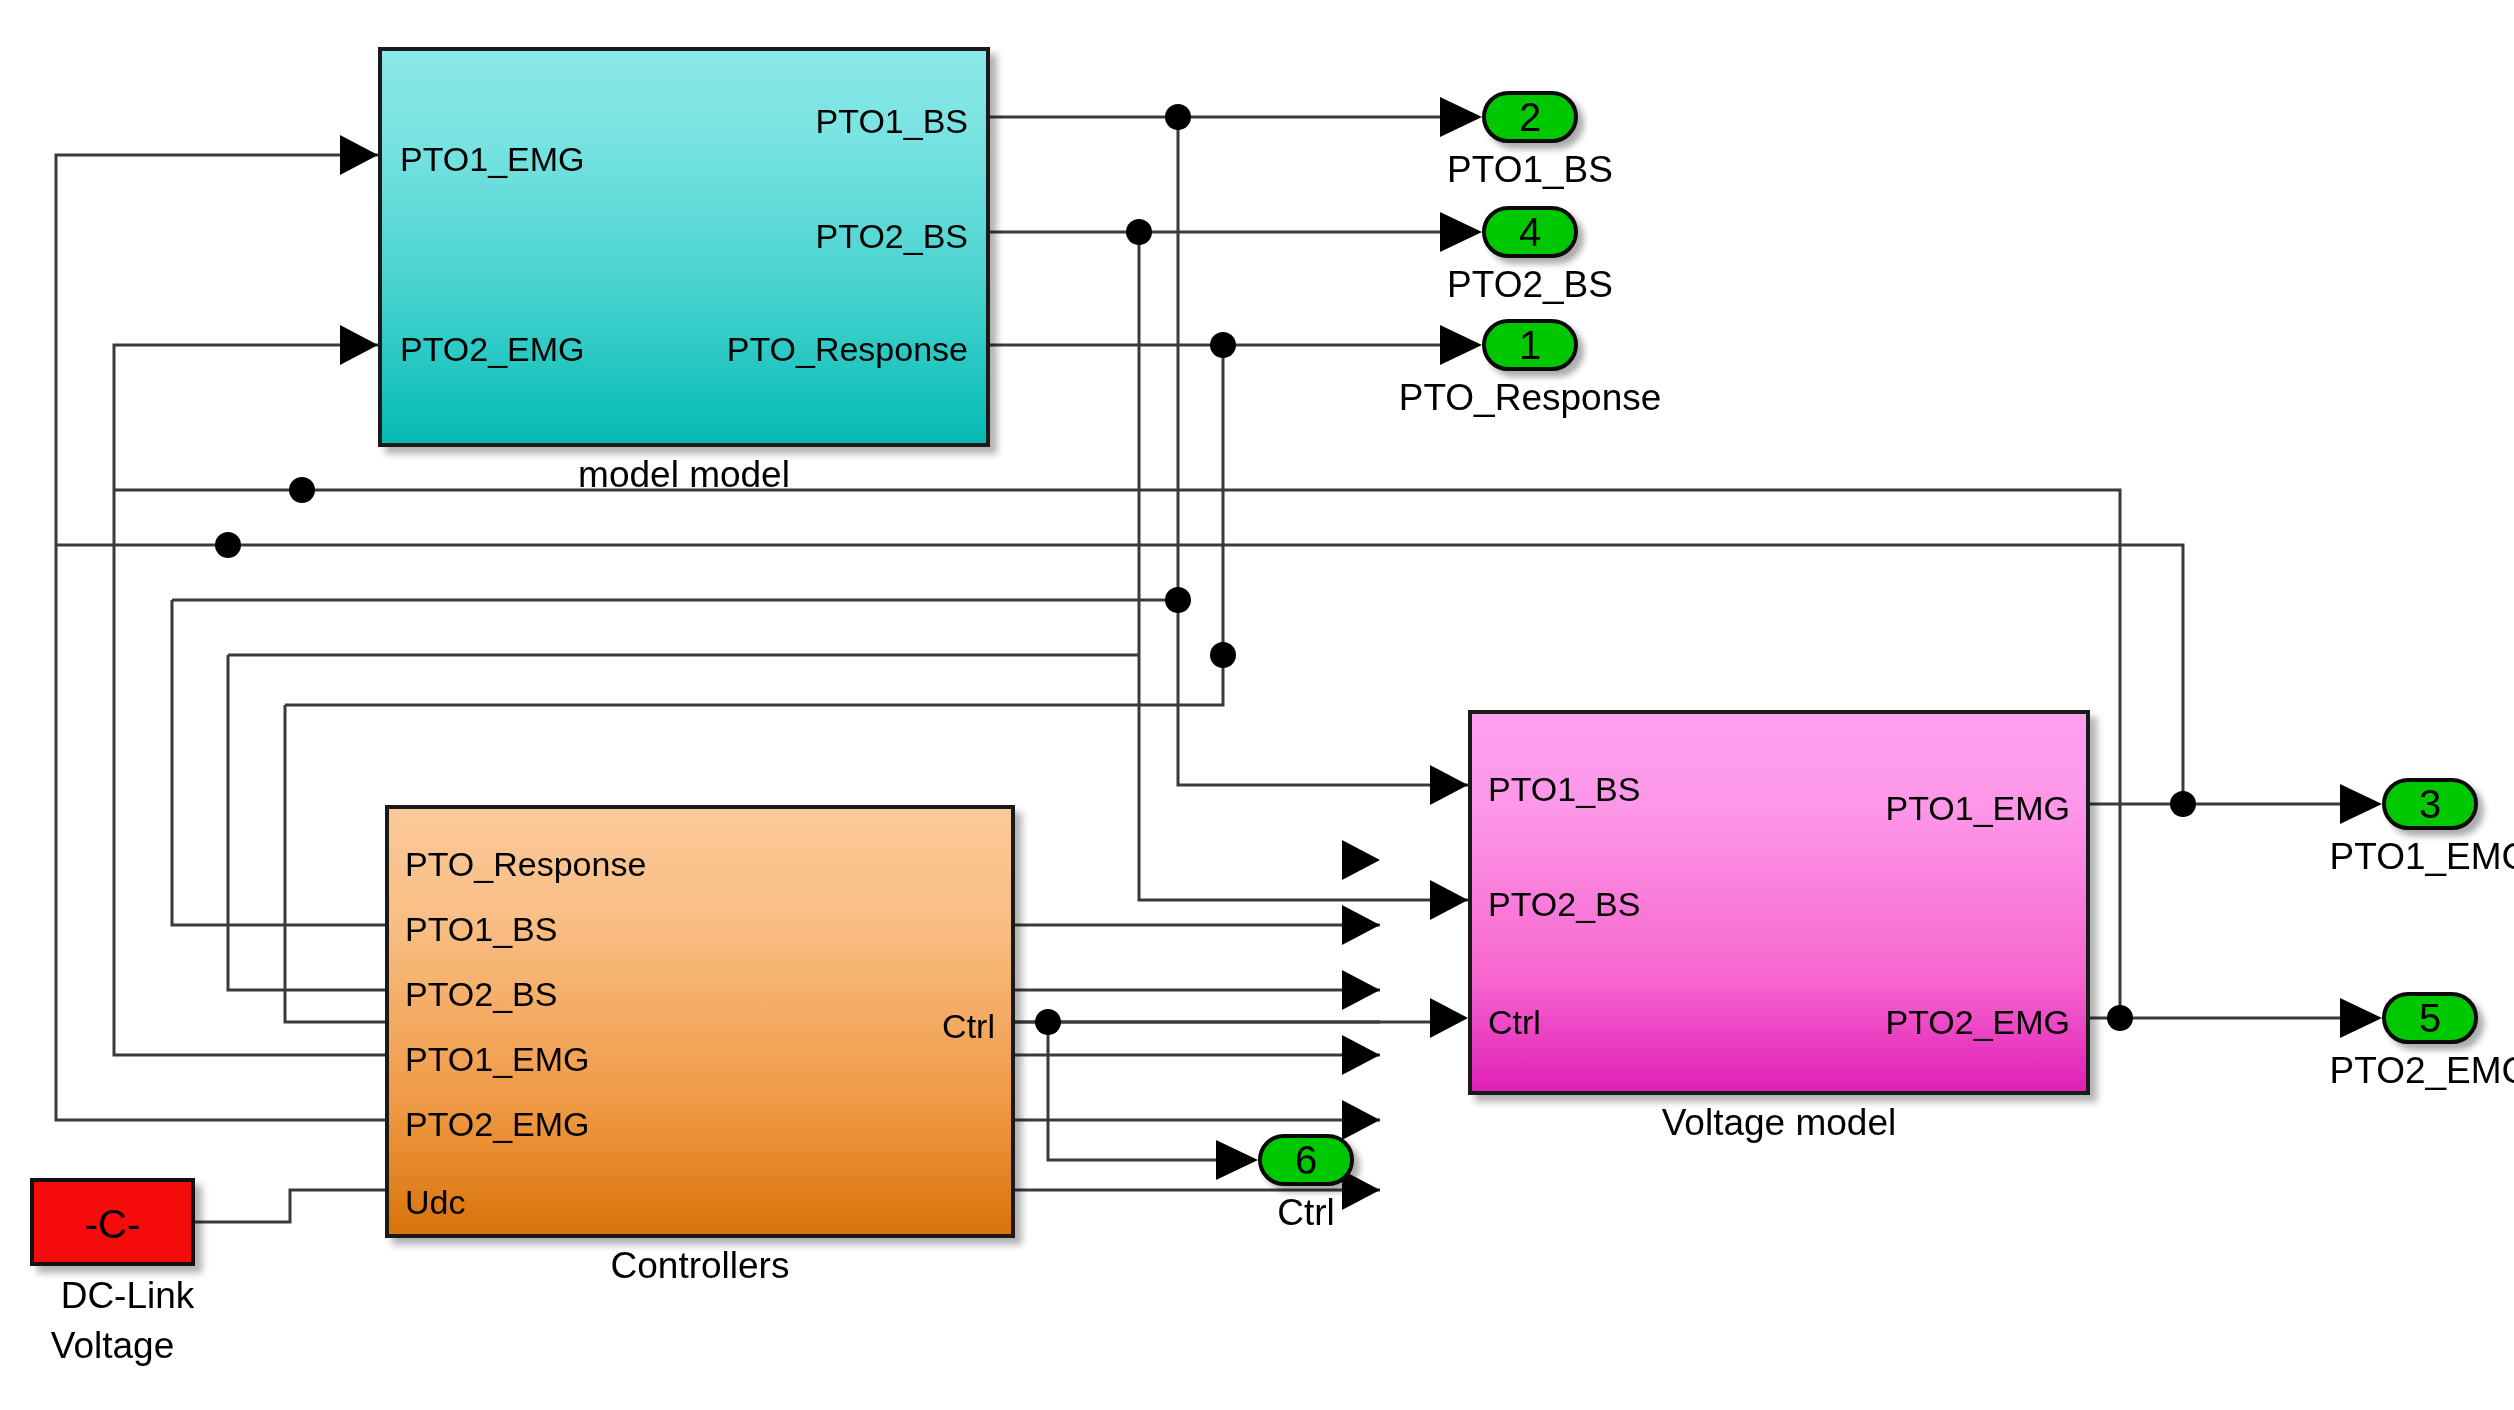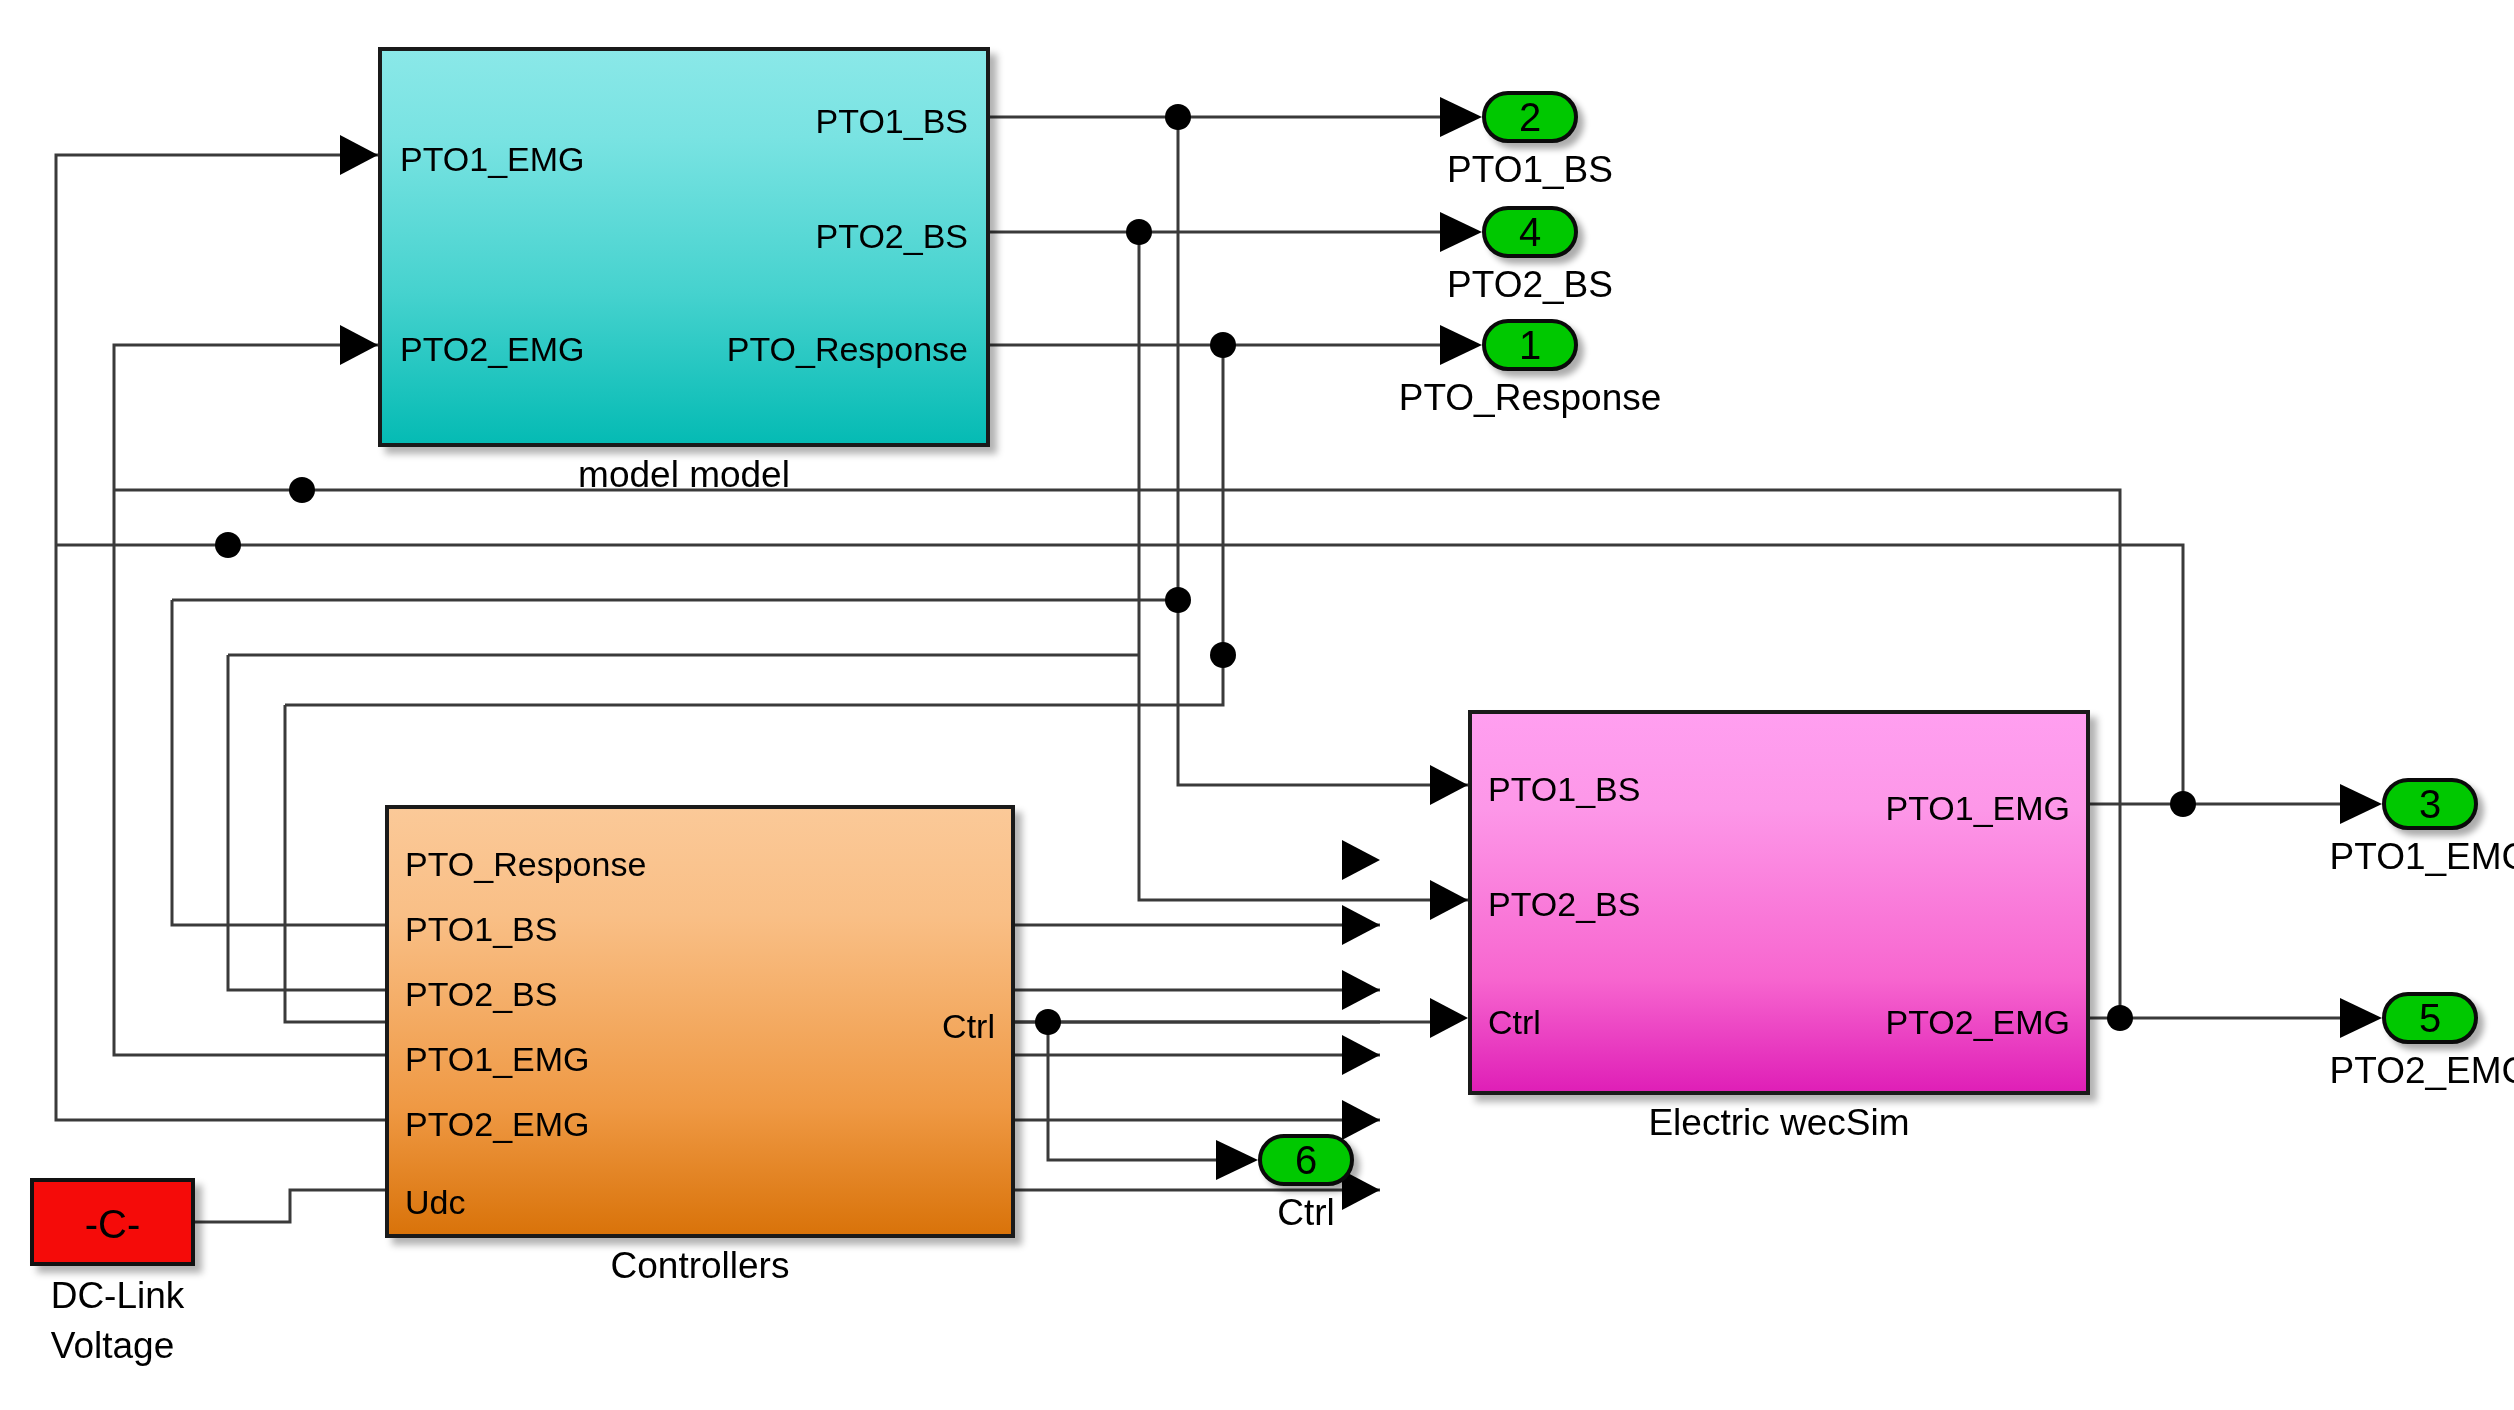--- a/index.html
+++ b/index.html
@@ -140,26 +140,26 @@
   </div>
   <div class="blkcap" style="left:385px;top:1246px;width:630px;">Controllers</div>
 
   <div class="blk blk-elec" style="left:1468px;top:710px;width:622px;height:385px;">
     <span class="portlbl l" style="left:16px;top:58px;">PTO1_BS</span>
     <span class="portlbl l" style="left:16px;top:173px;">PTO2_BS</span>
     <span class="portlbl l" style="left:16px;top:291px;">Ctrl</span>
     <span class="portlbl r" style="right:16px;top:77px;">PTO1_EMG</span>
     <span class="portlbl r" style="right:16px;top:291px;">PTO2_EMG</span>
   </div>
-  <div class="blkcap" style="left:1468px;top:1103px;width:622px;">Electric wecSim</div>
+  <div class="blkcap" style="left:1468px;top:1103px;width:622px;">Voltage model</div>
 
   <div class="blk blk-const" style="left:30px;top:1178px;width:165px;height:88px;">
     <span class="constlbl">-C-</span>
   </div>
-  <div class="blkcap" style="left:5px;top:1276px;width:225px;">DC-Link</div>
+  <div class="blkcap" style="left:15px;top:1276px;width:225px;">DC-Link</div>
   <div class="blkcap" style="left:0px;top:1326px;width:225px;">Voltage</div>
 
   <div class="outport" style="left:1482px;top:91px;">
     <span>2</span>
   </div>
   <div class="outcap" style="left:1382px;top:150px;width:296px;">PTO1_BS</div>
 
   <div class="outport" style="left:1482px;top:206px;">
     <span>4</span>
   </div>

